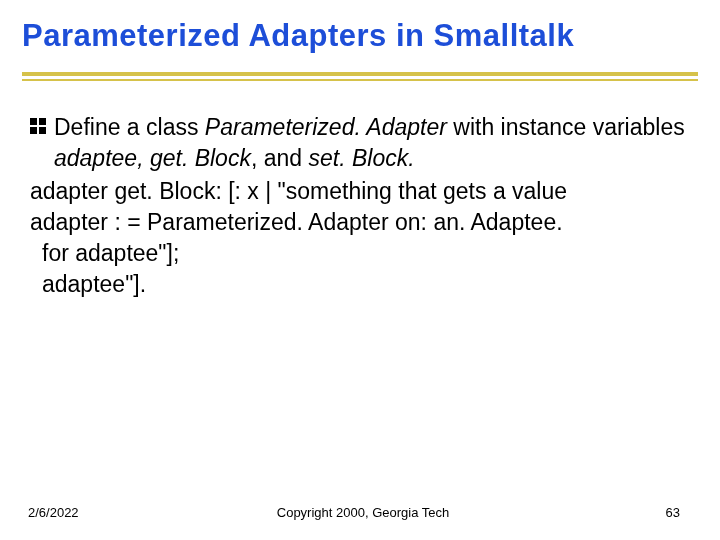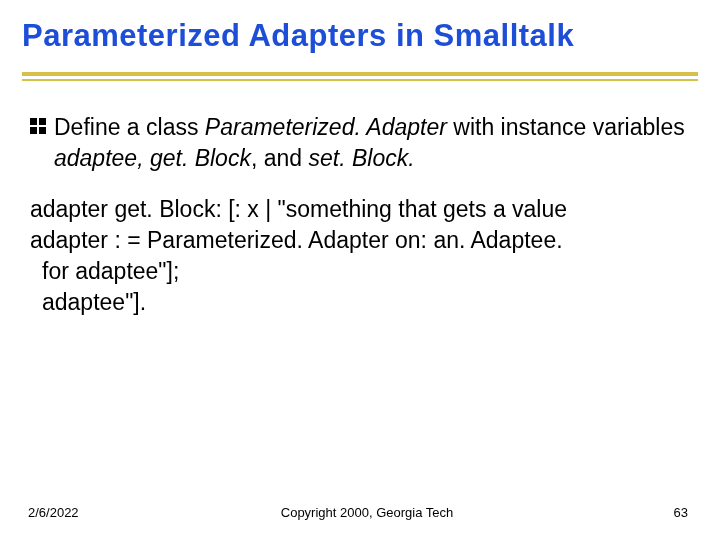--- a/index.html
+++ b/index.html
@@ -50,38 +50,38 @@
   }
   .content {
     font-size: 23px;
     color: #000;
     line-height: 1.35;
     padding-left: 8px;
   }
   .bullet-row {
     display: flex;
     align-items: flex-start;
-    margin-bottom: 20px;
+    margin-bottom: 2px;
   }
   .bullet-icon {
     flex: 0 0 auto;
     width: 18px;
     height: 18px;
     margin-top: 6px;
     margin-right: 6px;
   }
   .bullet-icon svg { display: block; }
   .bullet-text { flex: 1; }
   .indent2 { padding-left: 12px; }
   .italic { font-style: italic; }
   .footer {
     position: absolute;
     bottom: 20px;
     left: 0;
-    right: 4px;
+    right: 12px;
     padding: 0 28px;
     display: flex;
     justify-content: space-between;
     align-items: baseline;
     font-size: 13px;
     color: #000;
   }
   .footer .center { position: absolute; left: 50%; transform: translateX(-50%); margin-left: 9px; }
 </style>
 </head>

